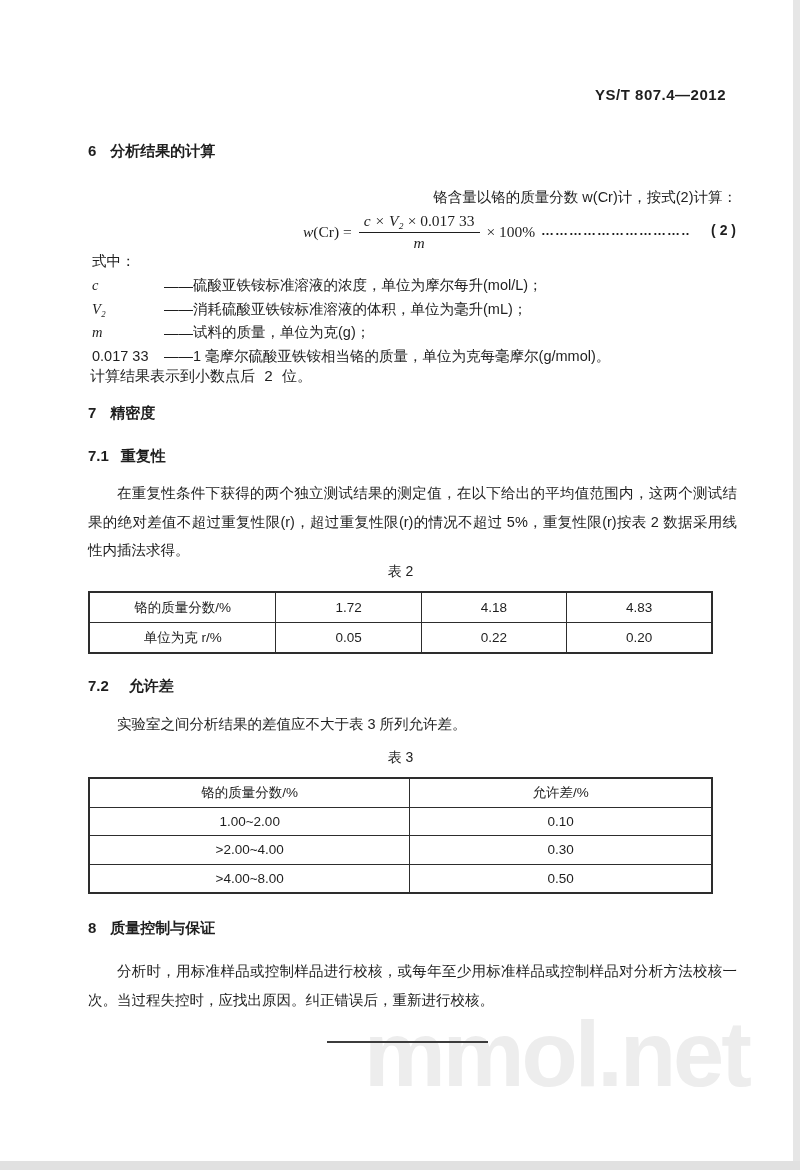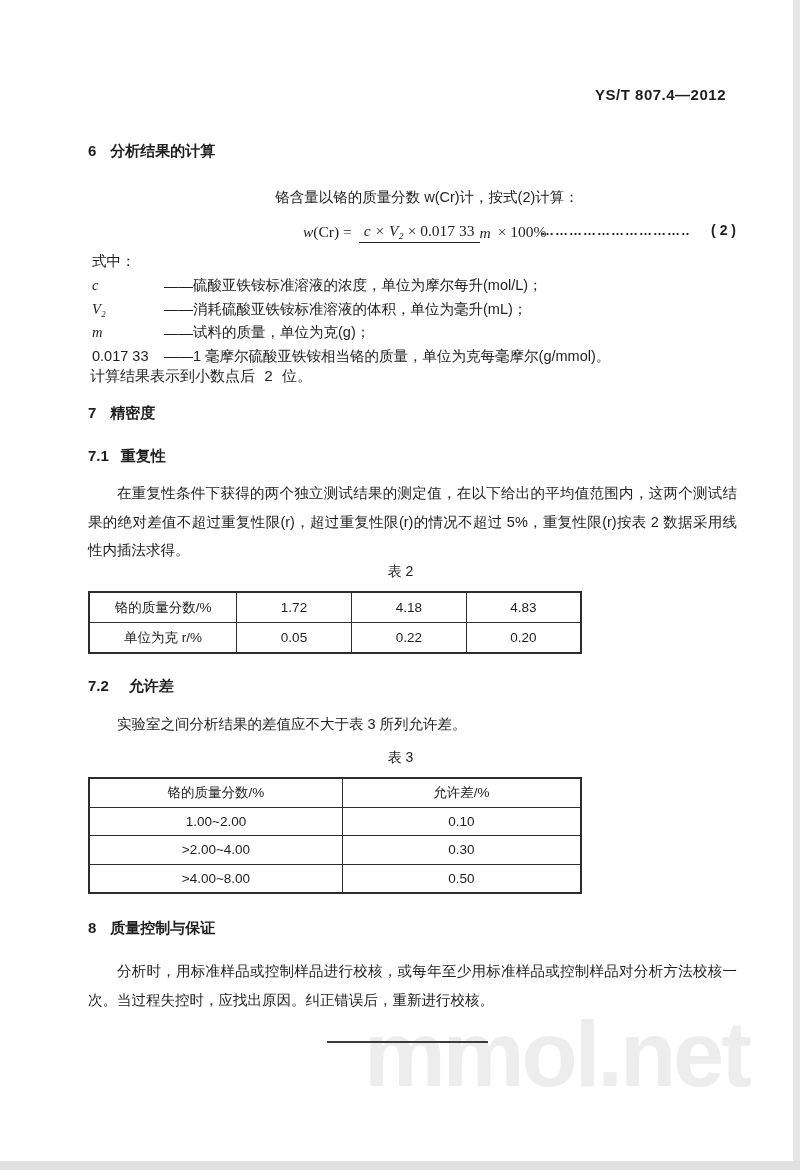--- a/index.html
+++ b/index.html
@@ -22,33 +22,33 @@
   .std-no { position:absolute; top:86px; right:74px; font-weight:bold; font-size:15px; letter-spacing:.5px; }
 
   .heading { position:absolute; left:88px; font-weight:bold; font-size:15px; display:flex; gap:14px; white-space:nowrap; }
   .h-s6 { top:142px; }
   .h-s7 { top:404px; }
   .h-s71 { top:447px; gap:12px; }
   .h-s72 { top:677px; gap:20px; }
   .h-s8 { top:919px; }
 
   .para { position:absolute; left:88px; width:649px; font-size:14.5px; line-height:28.5px; text-align:justify; text-indent:29px; }
-  .p-intro { top:183px; text-align:center; }
+  .p-intro { top:183px; text-align:right; }
   .p-71 { top:479px; }
   .p-72 { top:710px; text-align:left; }
   .p-8  { top:957px; }
 
   
   .formula-row {
     position:absolute; top:209px; left:287px; height:46px;
     display:flex; align-items:center; gap:7px;
     font-family:"Liberation Serif","DejaVu Serif",serif; font-size:15.5px;margin-left:16px;
   }
   .mvar { font-style:italic; }
-  .frac { display:inline-flex; flex-direction:row; align-items:center; }
+  .frac { display:inline-flex; flex-direction:column; align-items:center; }
   .frac .num { padding:0 5px 2px; border-bottom:1.4px solid #1e1e1e; white-space:nowrap; }
   .frac .den { padding-top:1px; }
   .dots-eq {
     position:absolute; top:222px; left:541px; width:195px;
     display:flex; justify-content:space-between; align-items:center;
     font-size:13px; font-weight:bold;
   }
   .dots-eq .dots { letter-spacing:1px; overflow:hidden; white-space:nowrap; width:148px; }
   .dots-eq .eqno { font-size:14px; white-space:nowrap; }
 
@@ -56,21 +56,21 @@
   .defs  { position:absolute; top:274px; left:92px; font-size:14.5px; }
   .def-row { display:flex; height:23.5px; align-items:center; white-space:nowrap; }
   .def-sym { width:72px; font-family:"Liberation Serif","DejaVu Serif",serif; font-style:italic; flex:0 0 auto; }
   .def-sym.upright { font-style:normal; font-family:"Liberation Sans","DejaVu Sans",sans-serif; }
   .note { position:absolute; top:367px; left:90px; font-size:15px;font-family:Liberation Mono, monospace; }
 
   .tbl-title { position:absolute; left:88px; width:625px; text-align:center; font-size:14px; }
   .t2-title { top:563px; }
   .t3-title { top:749px; }
 
-  table.tbl { position:absolute; left:88px; width:494px; border-collapse:collapse; font-size:13.5px; table-layout:fixed; background:#fff; }
+  table.tbl { position:absolute; left:88px; width:625px; border-collapse:collapse; font-size:13.5px; table-layout:fixed; background:#fff; }
   .tbl td { border:1px solid #2d2d2d; text-align:center; vertical-align:middle; padding:0; }
   .tbl { border:2px solid #2d2d2d; }
   .t2 { top:591px; }
   .t2 td { height:29px; }
   .t2 col.c1 { width:30%; } .t2 col.c2,.t2 col.c3,.t2 col.c4 { width:23.33%; }
   .t3 { top:777px; }
   .t3 td { height:27.5px; }
   .t3 col.c1 { width:51.5%; } .t3 col.c2 { width:48.5%; }
 
   .end-line { position:absolute; top:1041px; left:327px; width:161px; border-top:2px solid #3c3c3c; }

